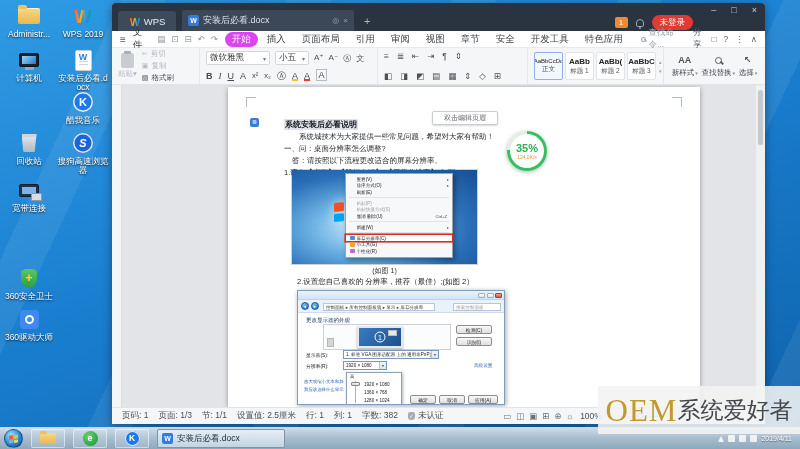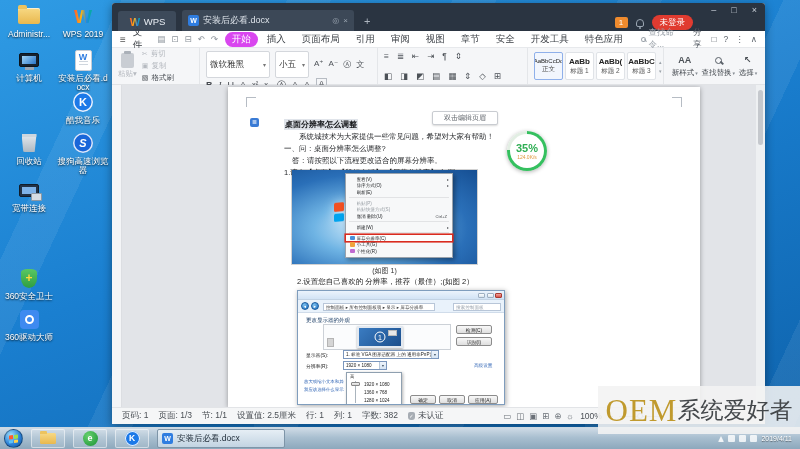--- a/index.html
+++ b/index.html
@@ -84,21 +84,21 @@
   .paste{display:flex;flex-direction:column;align-items:center;justify-content:center;gap:1px;}
   .clipicon{width:13px;height:15px;background:#c9cdd3;border-radius:2px;position:relative;}
   .clipicon:before{content:"";position:absolute;left:3px;top:-2px;width:7px;height:3px;background:#aab0b8;border-radius:1px;}
   .pastelbl{font-size:7.5px;color:#b7bbc1;}
   .cc{display:flex;flex-direction:column;justify-content:center;gap:2px;}
   .ccrow{display:flex;align-items:center;gap:3px;font-size:7.5px;color:#b6bac0;}
   .ccrow.on{color:#4a4f55;justify-content:center;}
   .ccrow .gi{font-size:7px;}
   .rg-font{width:178px;flex-direction:column;justify-content:space-between;}
   .r1,.r2{display:flex;align-items:center;gap:5px;}
-  .fsel{height:27px;border:1px solid #d4d7dc;background:#fff;display:flex;align-items:center;justify-content:space-between;
+  .fsel{height:14px;border:1px solid #d4d7dc;background:#fff;display:flex;align-items:center;justify-content:space-between;
     font-size:8.5px;color:#333;padding:0 3px;border-radius:2px;}
   .fsel .dd{color:#777;font-size:6px;margin-left:2px;}
   .fname{width:64px;}.fsize{width:34px;}
   .ftools{display:flex;gap:5px;color:#4c5157;font-size:8px;}
   .fbrow{display:flex;gap:6px;align-items:flex-end;color:#45494f;font-size:9px;}
   .fbrow .fb{line-height:10px;}
   .fbrow .fb:nth-of-type(1){font-weight:bold;}
   .fbrow .fb:nth-of-type(2){font-style:italic;font-family:"Liberation Serif","DejaVu Serif",serif;}
   .fbrow .fb:nth-of-type(3){text-decoration:underline;}
   .fbrow .fb:nth-of-type(5),.fbrow .fb:nth-of-type(6){font-size:7.5px;}
@@ -548,21 +548,21 @@
       <div class="navstrip"></div>
       <div class="vscroll">
         <div class="vthumb"></div>
       </div>
 
       <div class="page">
         <div class="cornerL"></div>
         <div class="cornerR"></div>
         <div class="hdrbtn">双击编辑页眉</div>
         <div class="smarttag">≣</div>
-        <div class="ptitle">桌面分辨率怎么调整</div>
+        <div class="ptitle">系统安装后必看说明</div>
         <div class="plines">
 
         <div class="pline">系统城技术为大家提供一些常见问题，希望对大家有帮助！</div>
             <div class="pline">一、问：桌面分辨率怎么调整?</div>
             <div class="pline">答：请按照以下流程更改适合的屏幕分辨率。</div>
             <div class="pline">1.请在【桌面】-【鼠标右键】-【屏幕分辨率】(如图 1)</div>
           </div>
 
         <div class="img1">
           <div class="flag">

